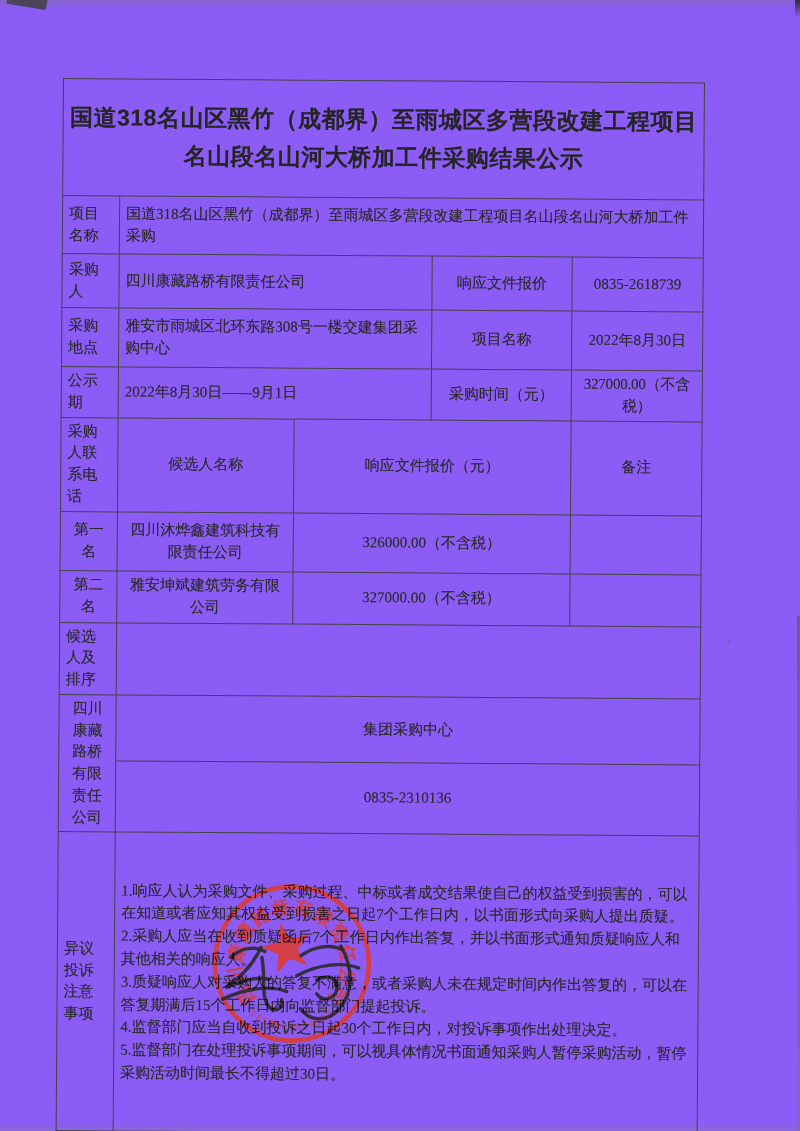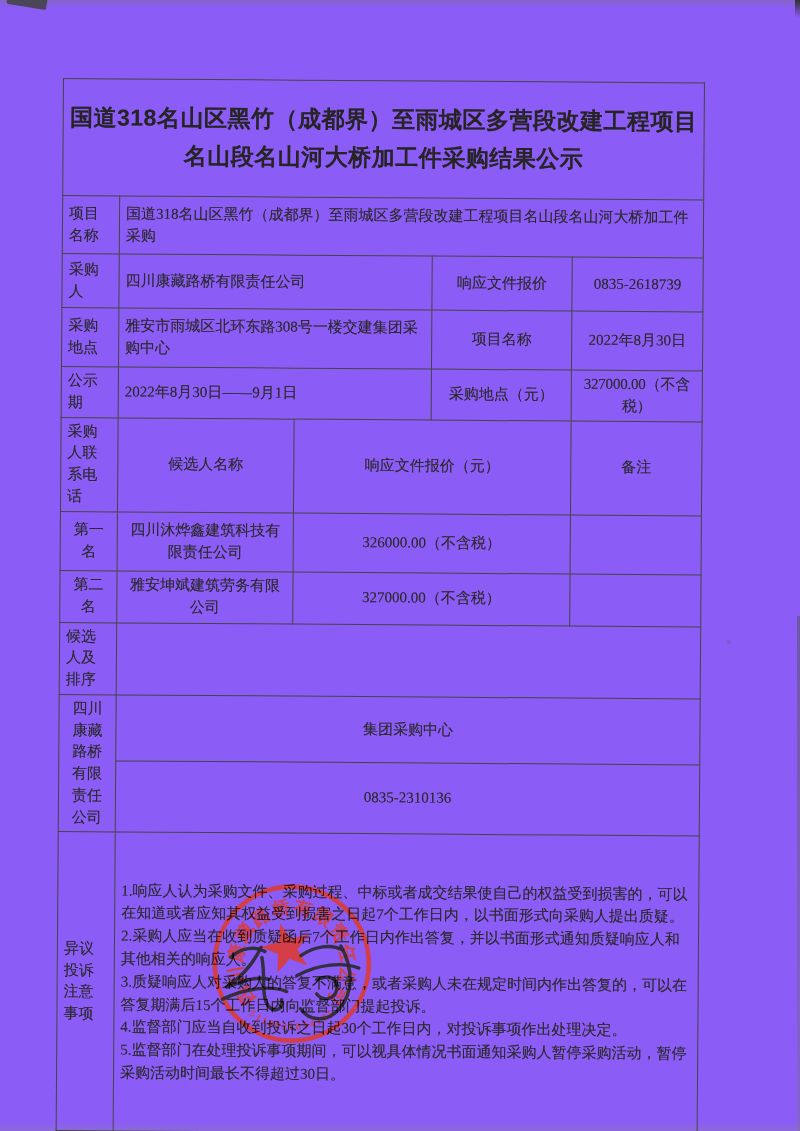--- a/index.html
+++ b/index.html
@@ -116,21 +116,21 @@
       <tr class="r-loc">
         <td class="lab">采购地点</td>
         <td colspan="2" class="l">雅安市雨城区北环东路308号一楼交建集团采购中心</td>
         <td class="c">项目名称</td>
         <td class="c">2022年8月30日</td>
       </tr>
 
       <tr class="r-pub">
         <td class="lab">公示期</td>
         <td colspan="2" class="l">2022年8月30日——9月1日</td>
-        <td class="c">采购地点（元）</td>
+        <td class="c">采购时间（元）</td>
         <td class="c tight">327000.00（不含税）</td>
       </tr>
 
       <tr class="r-chead">
         <td class="lab">采购人联系电话</td>
         <td class="c">候选人名称</td>
         <td colspan="2" class="c">响应文件报价（元）</td>
         <td class="c">备注</td>
       </tr>
 

